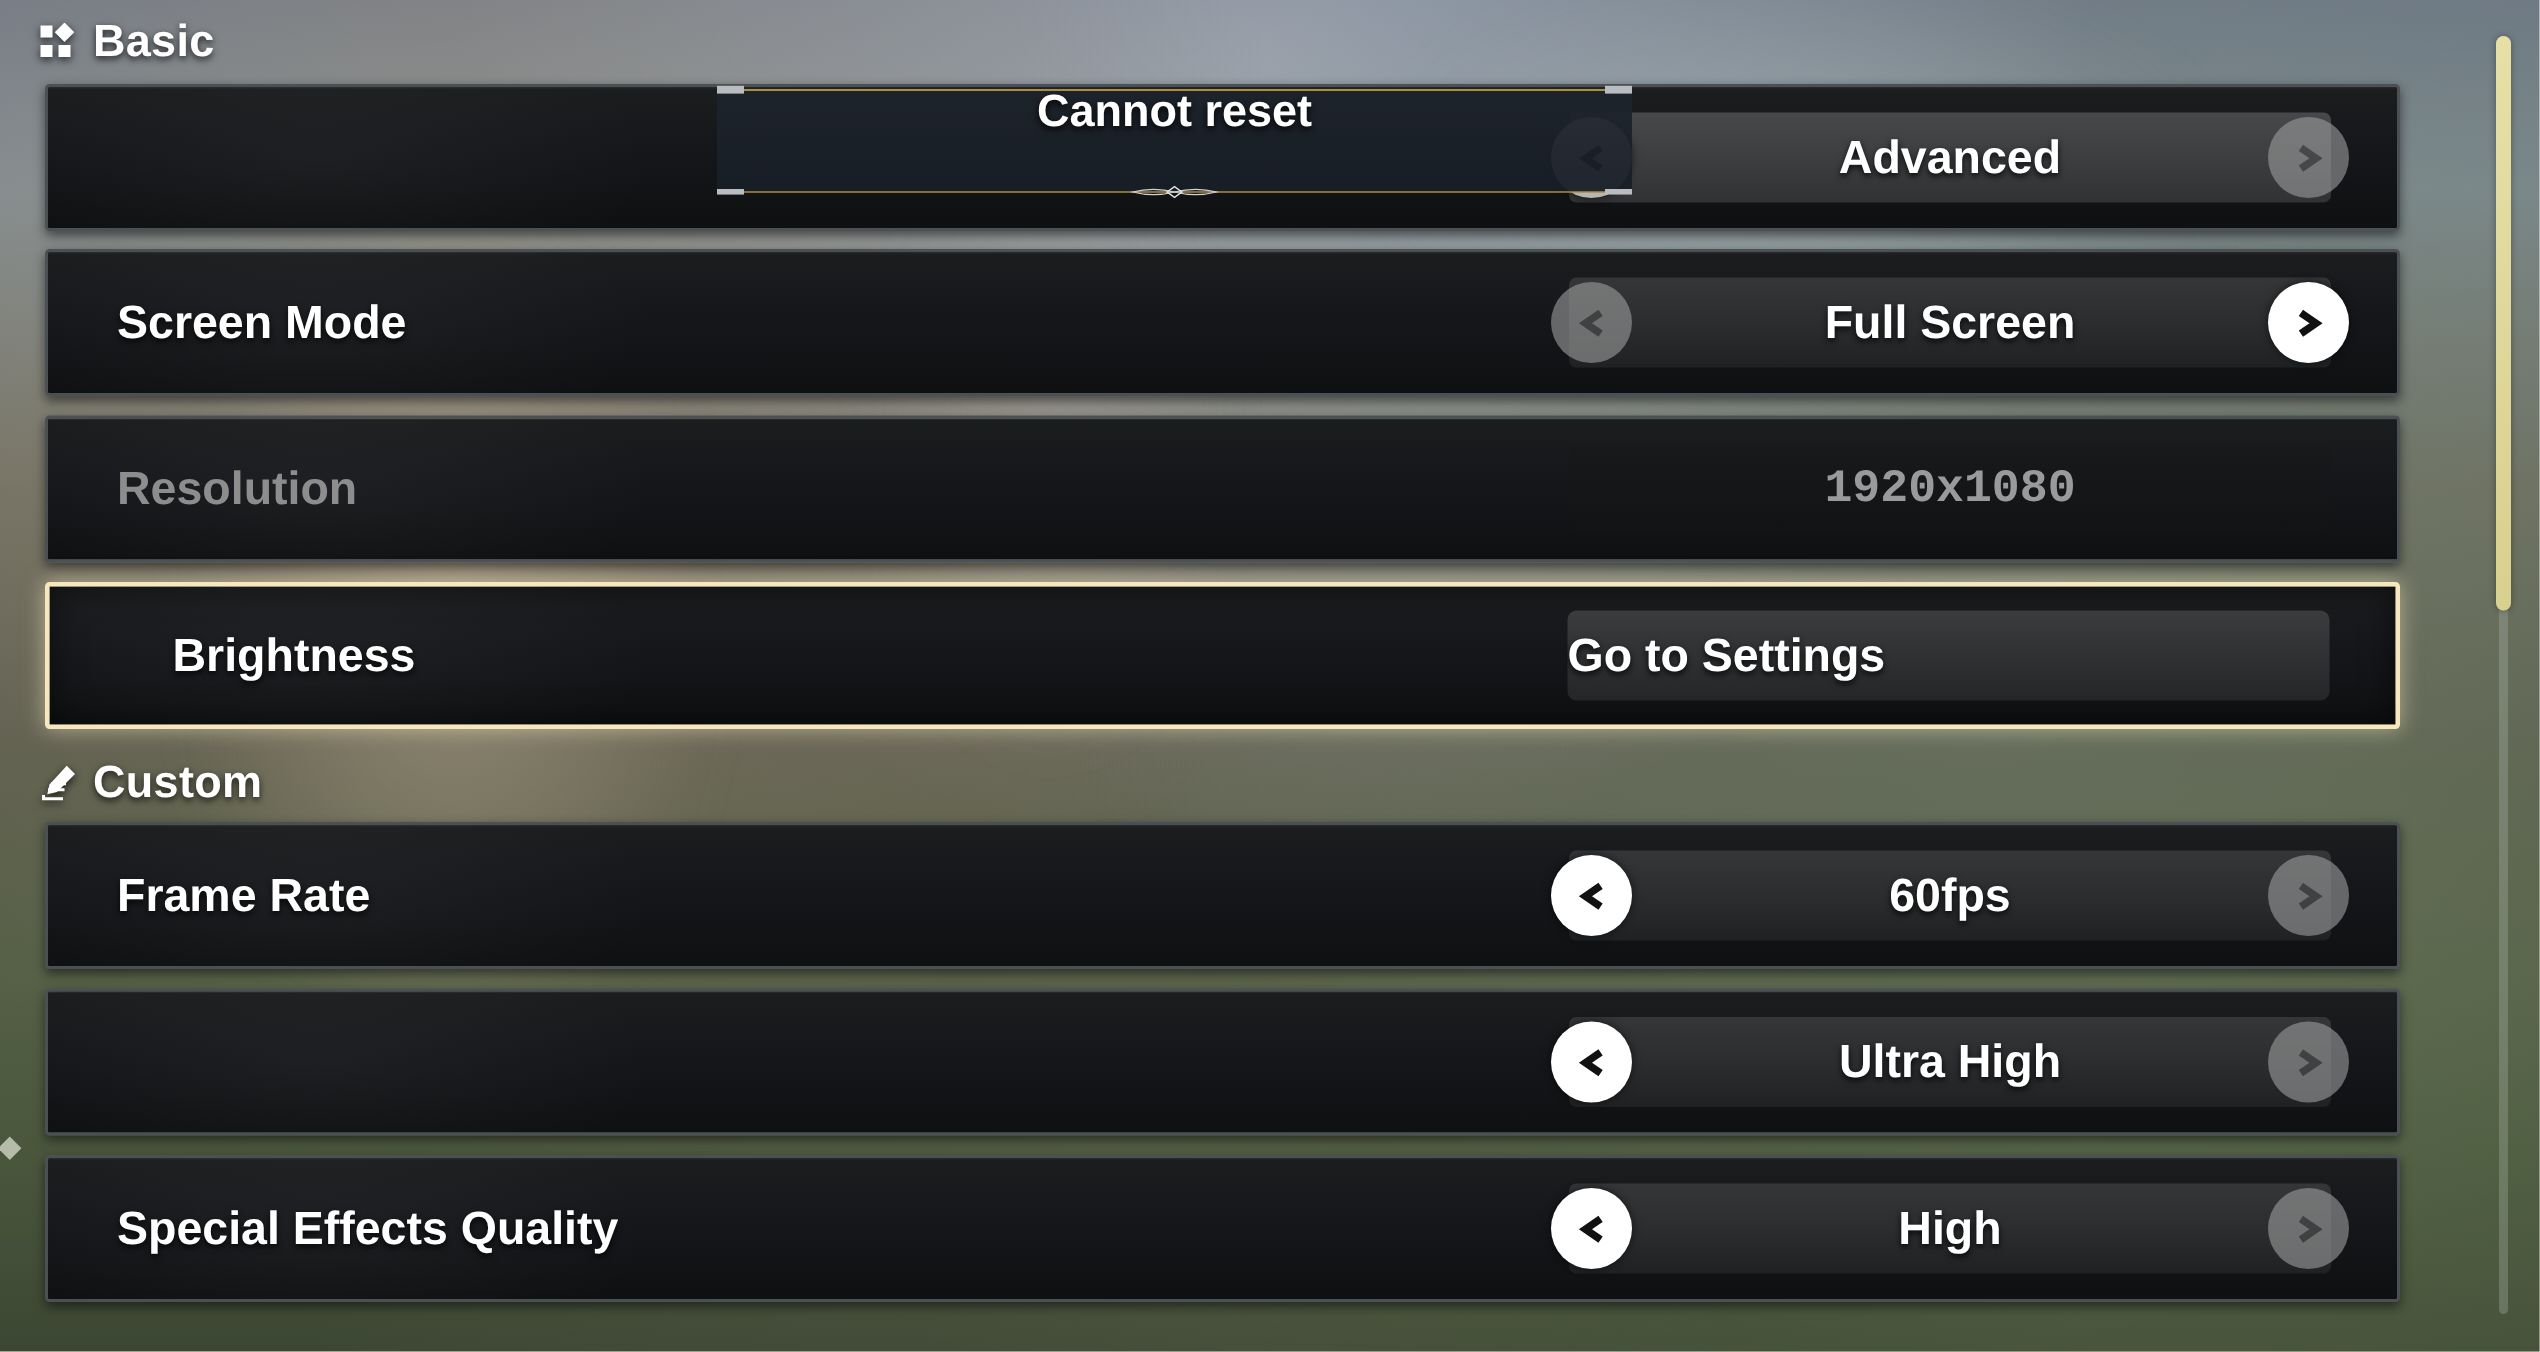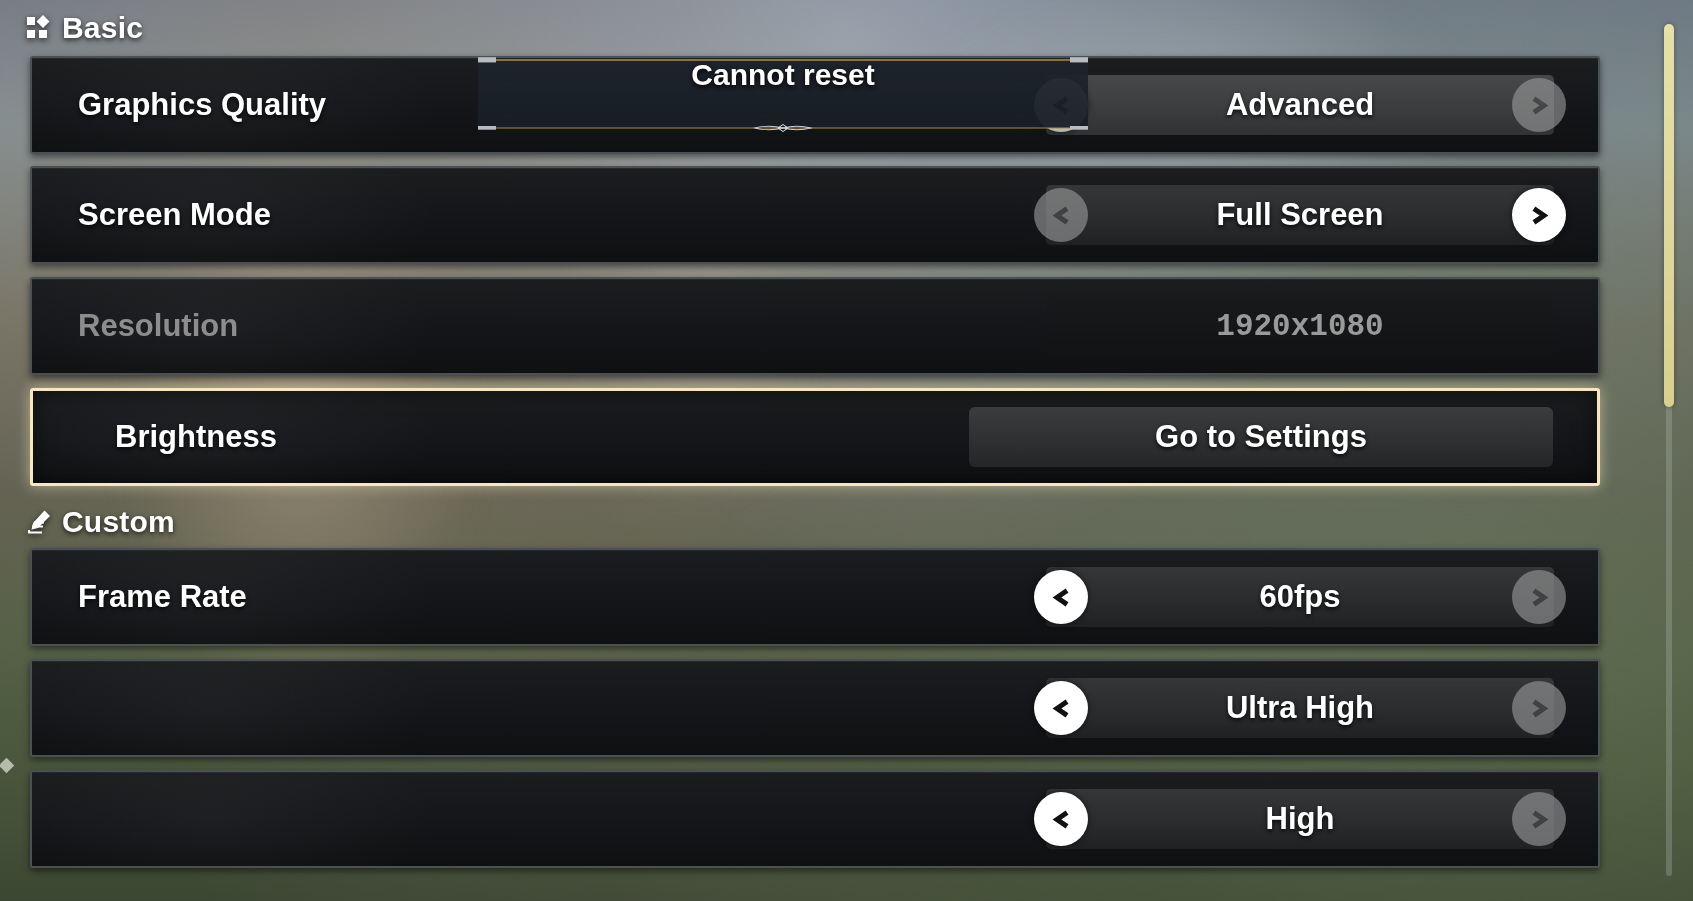--- a/index.html
+++ b/index.html
@@ -108,23 +108,23 @@
     position:absolute; right:44px; top:50%; transform:translateY(-50%);
     width:508px; height:60px; border-radius:6px;
     background:linear-gradient(180deg,#17191b 0%,#121315 100%);
     display:flex; align-items:center; justify-content:center; z-index:2;font-family:Liberation Mono, monospace;
   }
   .value-pill .pill-text { font-size:31px; font-weight:700; color:#9a9a9a; }
 
   
   .action-pill {
     position:absolute; right:44px; top:50%; transform:translateY(-50%);
-    width:584px; height:60px; border-radius:6px;
+    width:508px; height:60px; border-radius:6px;
     background:linear-gradient(180deg,#3a3c3e 0%,#2e3032 55%,#242628 100%);
-    display:flex; align-items:center; justify-content:center; z-index:2;
+    display:flex; align-items:center; z-index:2;
     cursor:pointer;
   }
   .action-pill .pill-text {
     font-size:31px; font-weight:700; color:#ffffff;
     text-shadow:0 2px 4px rgba(0,0,0,.85);
   }
 
   
   .tooltip {
     position:absolute; z-index:40;
@@ -168,21 +168,20 @@
       <div class="section-header" style="top:8px">
         <svg class="sh-icon" viewBox="0 0 26 26">
           <rect x="1" y="2" width="8" height="8" fill="#ffffff"></rect>
           <rect x="1" y="15" width="8" height="8" fill="#ffffff"></rect>
           <polygon points="17,0 23.5,6.5 17,13 10.5,6.5" fill="#ffffff"></polygon>
           <rect x="13" y="15" width="8" height="8" fill="#ffffff"></rect>
         </svg>
         <span class="sh-label">Basic</span>
       </div>
       <div class="row" style="top:56px">
-        <span class="row-label">Graphics Quality</span>
         <div class="stepper bright">
           <button class="arrow-btn left state-normal">
             <svg width="31" height="35" viewBox="0 0 31 35">
               <path d="M19 12 L11 17.5 L19 23" stroke="#111" stroke-width="5" stroke-linecap="square" stroke-linejoin="miter" fill="none"></path>
             </svg>
           </button>
           <span class="stepper-value">Advanced</span>
           <button class="arrow-btn right state-disabled">
             <svg width="31" height="35" viewBox="0 0 31 35">
               <path d="M12 12 L20 17.5 L12 23" stroke="#111" stroke-width="5" stroke-linecap="square" stroke-linejoin="miter" fill="none"></path>
@@ -252,20 +251,21 @@
           </button>
           <span class="stepper-value">Ultra High</span>
           <button class="arrow-btn right state-disabled">
             <svg width="31" height="35" viewBox="0 0 31 35">
               <path d="M12 12 L20 17.5 L12 23" stroke="#111" stroke-width="5" stroke-linecap="square" stroke-linejoin="miter" fill="none"></path>
             </svg>
           </button>
         </div>
       </div>
       <div class="row" style="top:770px">
+        <span class="row-label">Special Effects Quality</span>
         <div class="stepper">
           <button class="arrow-btn left state-active">
             <svg width="31" height="35" viewBox="0 0 31 35">
               <path d="M19 12 L11 17.5 L19 23" stroke="#111" stroke-width="5" stroke-linecap="square" stroke-linejoin="miter" fill="none"></path>
             </svg>
           </button>
           <span class="stepper-value">High</span>
           <button class="arrow-btn right state-disabled">
             <svg width="31" height="35" viewBox="0 0 31 35">
               <path d="M12 12 L20 17.5 L12 23" stroke="#111" stroke-width="5" stroke-linecap="square" stroke-linejoin="miter" fill="none"></path>

